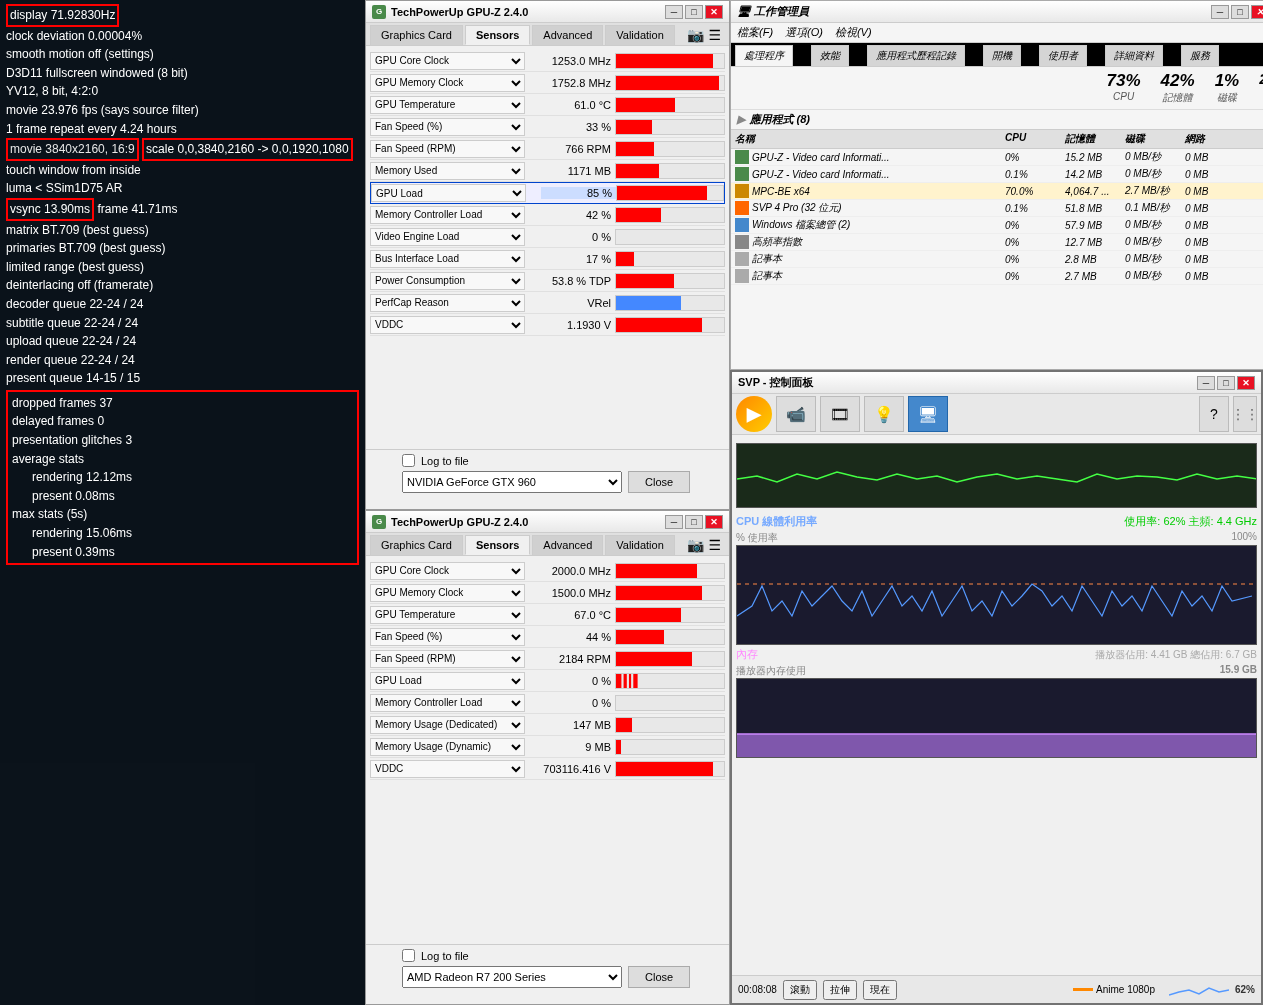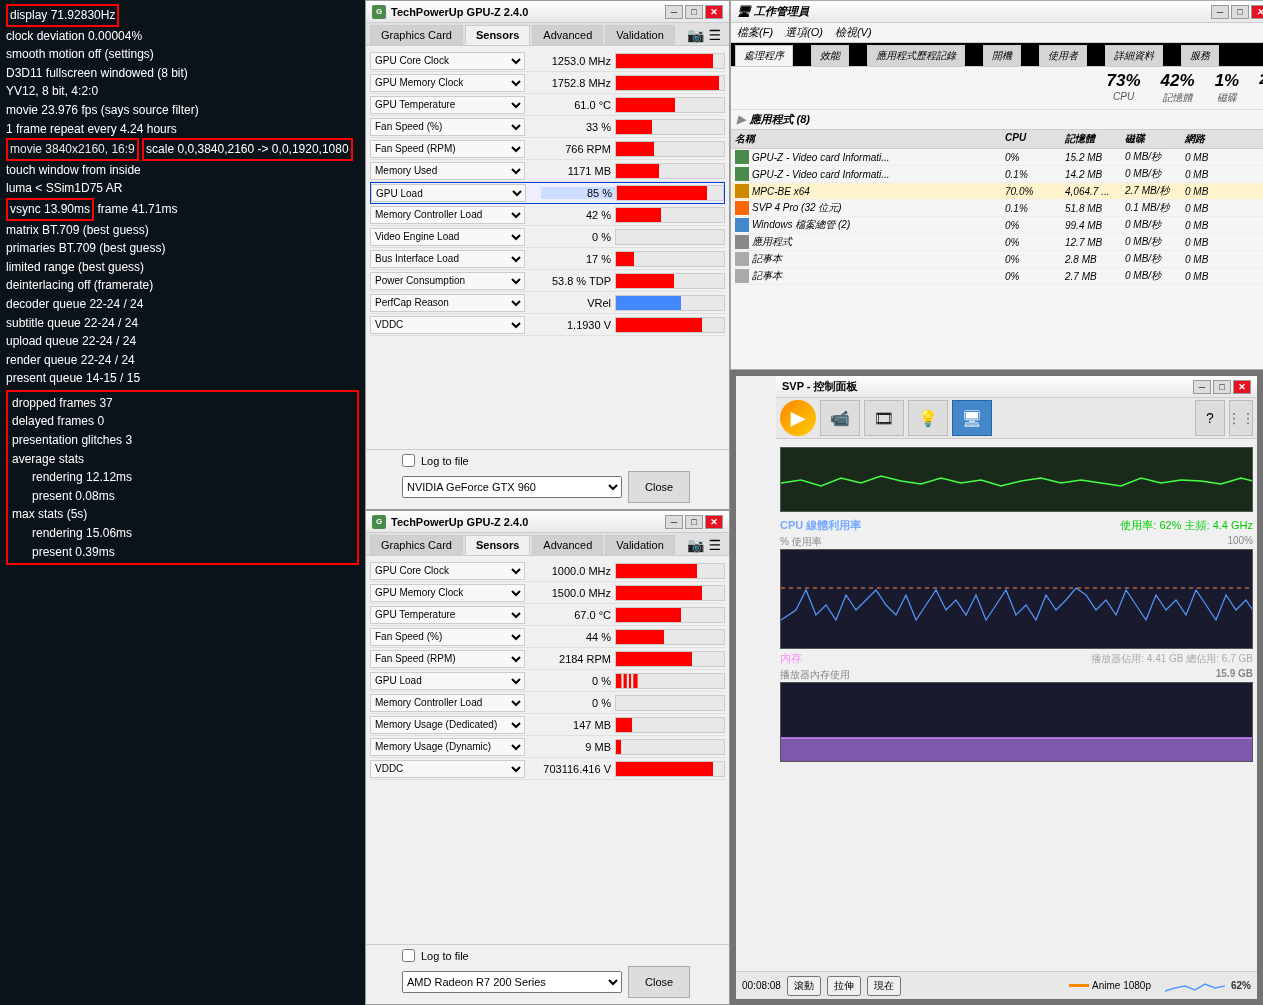--- a/index.html
+++ b/index.html
@@ -180,21 +180,21 @@
       gap: 6px;
       margin-bottom: 4px;
       margin-left: 32px;
     }
     .gpuz-footer .gpu-select {
       width: 220px;
       height: 22px;
       font-size: 11px;
     }
     .close-btn {
-      height: 32px;
+      height: 22px;
       padding: 0 16px;
       background: #ddd;
       border: 1px solid #aaa;
       cursor: pointer;
       font-size: 11px;
       text-align: center;
     }
 
     
     #task-manager {
@@ -271,23 +271,22 @@
     .app-name-cell { display: flex; align-items: center; }
     .expand-arrow { color: #888; margin-right: 4px; cursor: pointer; }
 
     
     #svp-panel {
       position: absolute;
       left: 730px; top: 370px;
       width: 533px;
       height: 635px;
       background: #f0f0f0;
-      border: 6px solid #737373;
-      font-size: 11px;
-      padding-left: 40px;
+      border: 2px solid #737373;
+      font-size: 11px;
     }
     .svp-toolbar {
       display: flex;
       align-items: center;
       background: #e8e8e8;
       border-bottom: 1px solid #ccc;
       padding: 2px 4px;
       gap: 4px;
     }
     .svp-logo {
@@ -612,21 +611,21 @@
     <div class="tab-icons">
       <span style="font-size:14px;">📷</span>
       <span style="font-size:14px;">☰</span>
     </div>
   </div>
   <div class="sensor-table">
     <div class="sensor-row">
       <div class="sensor-name">
           <select><option>GPU Core Clock</option></select>
         </div>
-      <div class="sensor-value">1000.0 MHz</div>
+      <div class="sensor-value">2000.0 MHz</div>
       <div class="sensor-bar-container">
           <div class="sensor-bar" style="width:75%"></div>
         </div>
     </div>
     <div class="sensor-row">
       <div class="sensor-name">
           <select><option>GPU Memory Clock</option></select>
         </div>
       <div class="sensor-value">1500.0 MHz</div>
       <div class="sensor-bar-container">
@@ -825,28 +824,28 @@
     <div>0.1 MB/秒</div>
     <div>0 MB</div>
   </div>
   <div class="tm-row">
     <div class="app-name-cell">
         <span class="tm-row-icon" style="background:#4488cc;"></span>
         <span>Windows 檔案總管 (2)</span>
       </div>
     <div></div>
     <div>0%</div>
-    <div>99.4 MB</div>
+    <div>57.9 MB</div>
     <div>0 MB/秒</div>
     <div>0 MB</div>
   </div>
   <div class="tm-row">
     <div class="app-name-cell">
         <span class="tm-row-icon" style="background:#888;"></span>
-        <span>應用程式</span>
+        <span>高頻率指數</span>
       </div>
     <div></div>
     <div>0%</div>
     <div>12.7 MB</div>
     <div>0 MB/秒</div>
     <div>0 MB</div>
   </div>
   <div class="tm-row">
     <div class="app-name-cell">
         <span class="tm-row-icon" style="background:#aaa;"></span>

